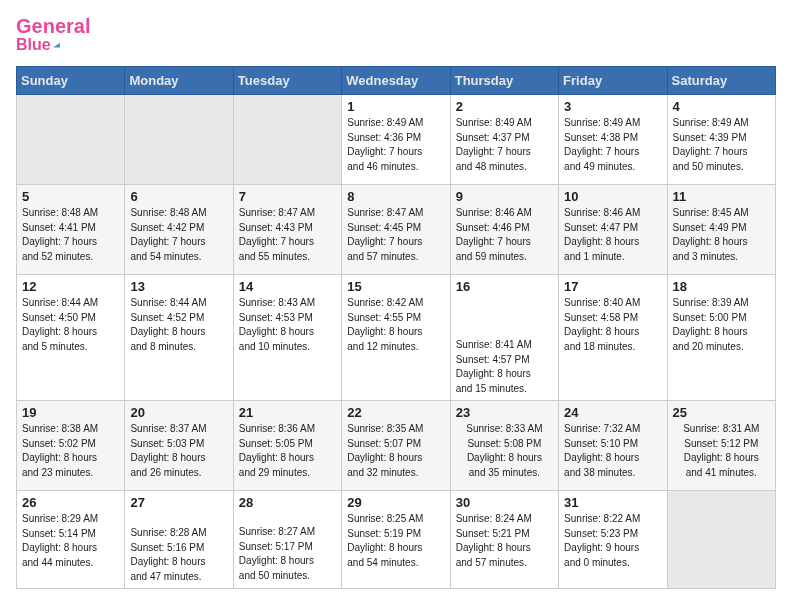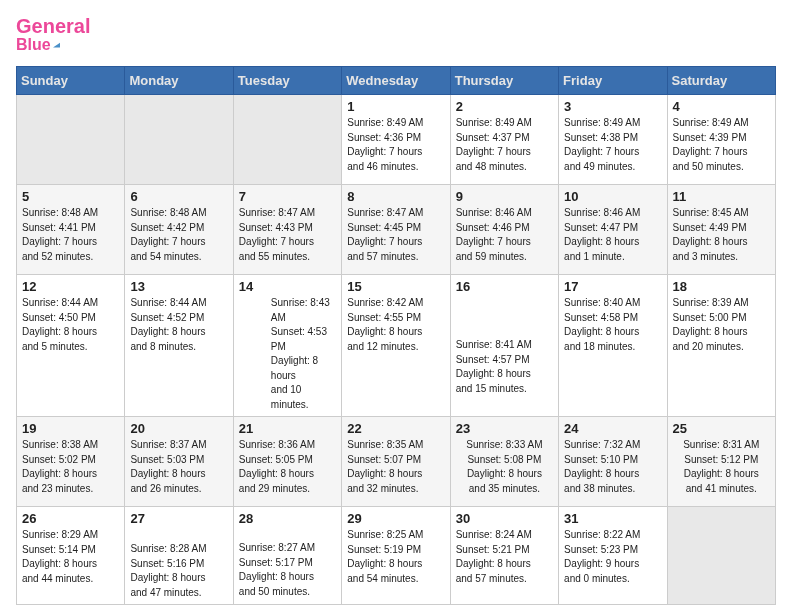--- a/index.html
+++ b/index.html
@@ -207,21 +207,21 @@
         </td>
         <td>
           <span class="day-num">13</span>
           <div class="day-info" style="white-space: pre-line;">Sunrise: 8:44 AM
 Sunset: 4:52 PM
 Daylight: 8 hours
 and 8 minutes.</div>
         </td>
         <td>
           <span class="day-num">14</span>
-          <div class="day-info" style="white-space: pre-line; margin-left: 32px;">Sunrise: 8:43 AM
+          <div class="day-info" style="white-space: pre-line;">Sunrise: 8:43 AM
 Sunset: 4:53 PM
 Daylight: 8 hours
 and 10 minutes.</div>
         </td>
         <td>
           <span class="day-num">15</span>
           <div class="day-info" style="white-space: pre-line;">Sunrise: 8:42 AM
 Sunset: 4:55 PM
 Daylight: 8 hours
 and 12 minutes.</div>

